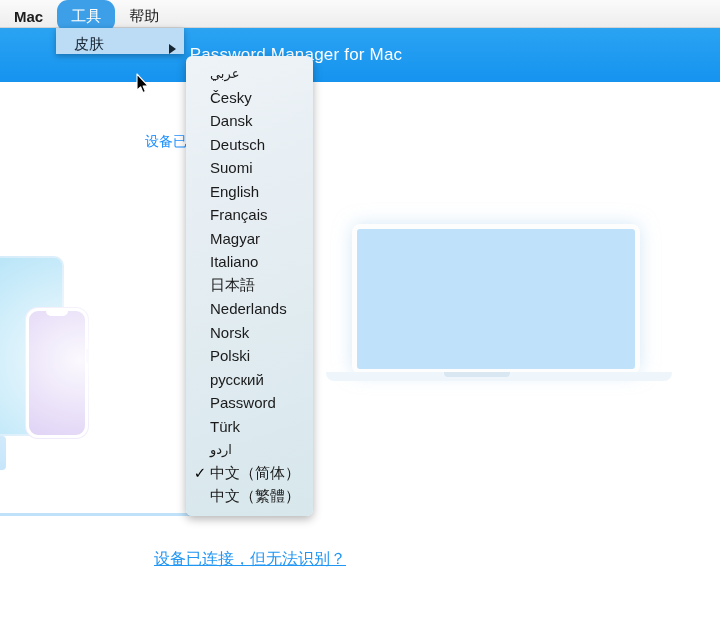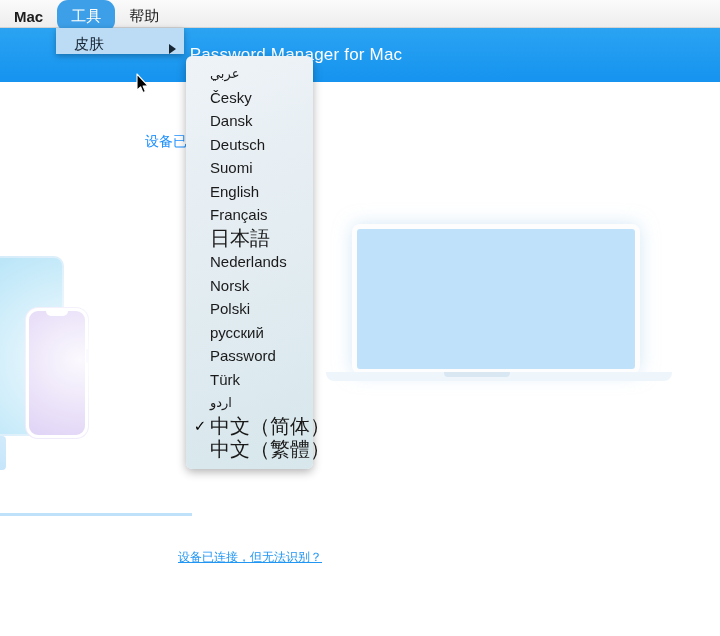--- a/index.html
+++ b/index.html
@@ -82,21 +82,21 @@
     background:radial-gradient(ellipse at center, rgba(255,255,255,.92) 0%, rgba(255,255,255,0) 70%);
     pointer-events:none;
   }
 
   #status-text{
     position:absolute; left:0; top:133px; width:360px;
     text-align:center; color:#1e90ff; font-size:14px; white-space:nowrap;
   }
   #help-link{
     position:absolute; left:0; top:549px; width:500px;
-    text-align:center; color:#2196f3; font-size:12px;
+    text-align:center; color:#2196f3; font-size:16px;
     text-decoration:underline; white-space:nowrap; cursor:pointer;
   }
 
   
   #menu-bar{
     position:absolute; left:0; top:0; width:720px; height:28px;
     background:linear-gradient(180deg,#fbfbfb 0%,#ededed 100%);
     border-bottom:1px solid #d2d2d2;
     display:flex; align-items:stretch;
     z-index:50;
@@ -147,21 +147,21 @@
     height:23.5px; display:flex; align-items:center;
     padding-left:4px; font-size:15px; color:#1a1a1a;
     white-space:nowrap; cursor:default;
   }
   .lang-check{
     width:20px; text-align:center; font-size:15px; color:#000;
     flex:0 0 20px;
   }
   .lang-label{ flex:1; }
   .lang-row.rtl .lang-label{ font-size:13px; }
-  .lang-row.cjk .lang-label{ font-size:20px; }
+  .lang-row.cjk .lang-label{ font-size:15px; }
 
   
   #mouse-cursor{
     position:absolute; left:136px; top:73px; width:14px; height:21px;
     z-index:90; pointer-events:none;
   }
 </style>
 </head>
 <body>
 
@@ -227,20 +227,28 @@
       <span class="lang-label">Suomi</span>
     </div>
     <div class="lang-row ">
       <span class="lang-check"></span>
       <span class="lang-label">English</span>
     </div>
     <div class="lang-row ">
       <span class="lang-check"></span>
       <span class="lang-label">Français</span>
     </div>
+    <div class="lang-row ">
+      <span class="lang-check"></span>
+      <span class="lang-label">Magyar</span>
+    </div>
+    <div class="lang-row ">
+      <span class="lang-check"></span>
+      <span class="lang-label">Italiano</span>
+    </div>
     <div class="lang-row cjk">
       <span class="lang-check"></span>
       <span class="lang-label">日本語</span>
     </div>
     <div class="lang-row ">
       <span class="lang-check"></span>
       <span class="lang-label">Nederlands</span>
     </div>
     <div class="lang-row ">
       <span class="lang-check"></span>

